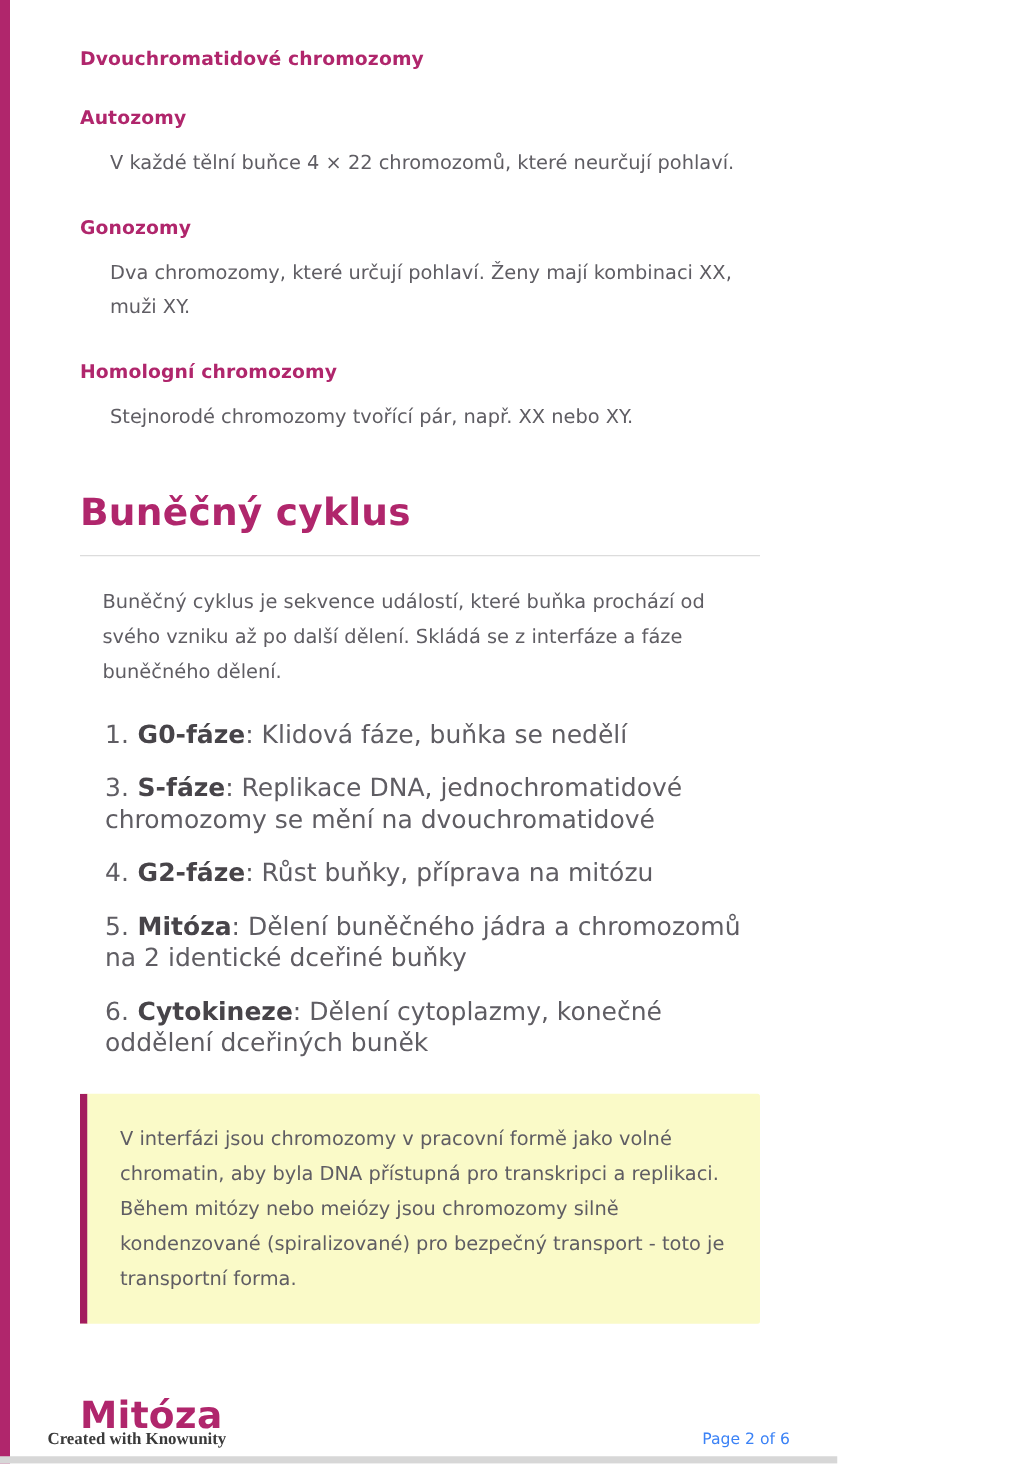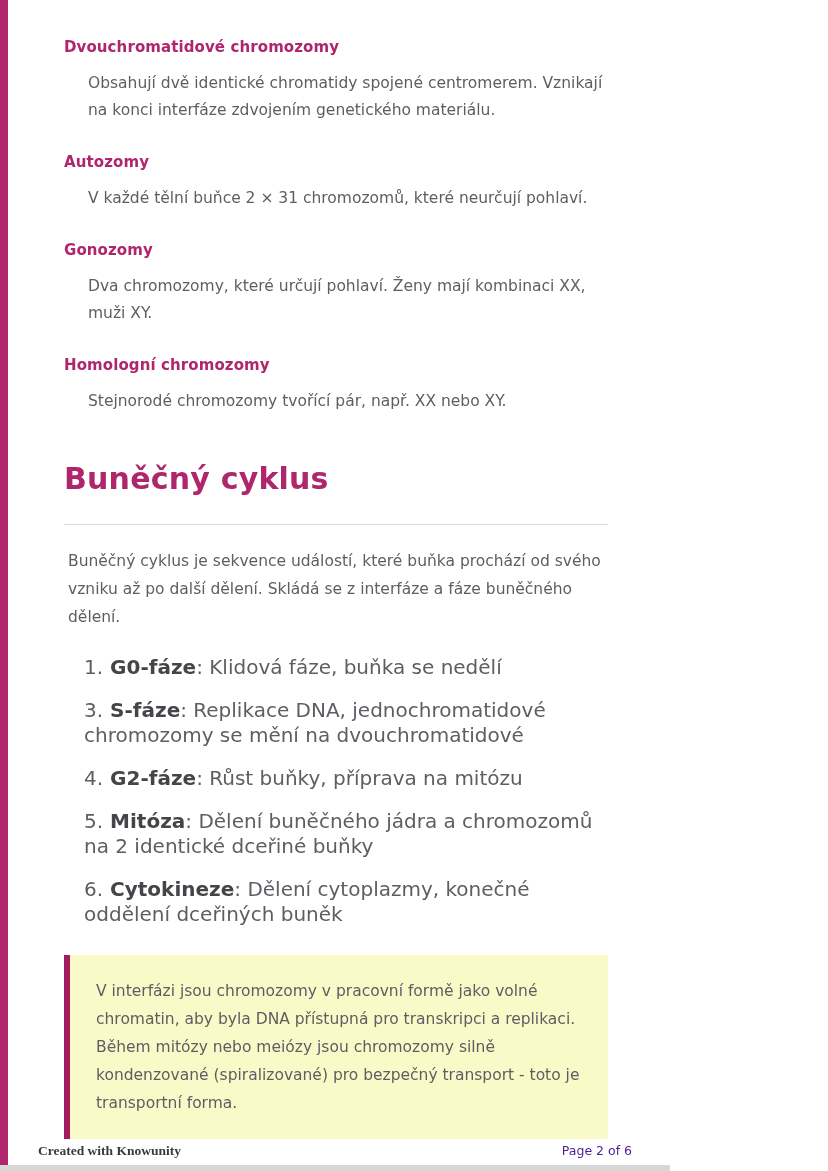--- a/index.html
+++ b/index.html
@@ -36,26 +36,26 @@
   h3.sub-heading.first{margin-top:38px;}
   p.sub-text{
     margin:0 0 6px;
     padding-left:24px;
     font-size:15.5px;line-height:27px;
   }
   h1.section-heading{
     color:var(--accent);
     font-size:30px;font-weight:bold;
     margin:46px 0 22px;
-    padding-bottom:28px;
+    padding-bottom:16px;
     border-bottom:1px solid var(--rule);
     letter-spacing:.2px;
   }
   p.intro{
-    margin:0 4px 24px;
+    margin:0 18px 24px;
     font-size:15.5px;line-height:28px;
   }
   ol.phase-list{
     list-style:none;
     margin:0 0 6px;
     padding:0 0 0 20px;
   }
   ol.phase-list li{
     margin:0 0 18px;
     font-size:20px;line-height:25px;
@@ -76,40 +76,39 @@
   h1.section-heading.mitosis{margin-top:56px;}
   .footer{
     position:absolute;left:38px;right:38px;bottom:12px;
     display:flex;justify-content:space-between;align-items:baseline;
   }
   .footer-left{
     font-family:"Liberation Serif","DejaVu Serif",serif;
     font-weight:600;font-size:13.5px;color:#3a3a3a;
   }
   .footer-right{
-    font-size:12.5px;color:#4c1d95;
+    font-size:12.5px;color:#3b82f6;
   }
   .page-bottom-edge{
     position:absolute;left:0;right:0;bottom:0;height:6px;
     background:#d7d7d7;z-index:5;
   }
 </style>
 </head>
 <body>
 
 <div class="page">
   <div class="accent-strip"></div>
 
   <div class="content">
 
     <h3 class="sub-heading first">Dvouchromatidové chromozomy</h3>
-    <p class="sub-text">Obsahují dvě identické chromatidy spojené centromerem. Vznikají na konci interfáze zdvojením genetického materiálu.</p>
 
     <h3 class="sub-heading">Autozomy</h3>
-    <p class="sub-text">V každé tělní buňce 2 × 31 chromozomů, které neurčují pohlaví.</p>
+    <p class="sub-text">V každé tělní buňce 4 × 22 chromozomů, které neurčují pohlaví.</p>
 
     <h3 class="sub-heading">Gonozomy</h3>
     <p class="sub-text">Dva chromozomy, které určují pohlaví. Ženy mají kombinaci XX, muži XY.</p>
 
     <h3 class="sub-heading">Homologní chromozomy</h3>
     <p class="sub-text">Stejnorodé chromozomy tvořící pár, např. XX nebo XY.</p>
 
     <h1 class="section-heading">Buněčný cyklus</h1>
     <p class="intro">Buněčný cyklus je sekvence událostí, které buňka prochází od svého vzniku až po další dělení. Skládá se z interfáze a fáze buněčného dělení.</p>
 

